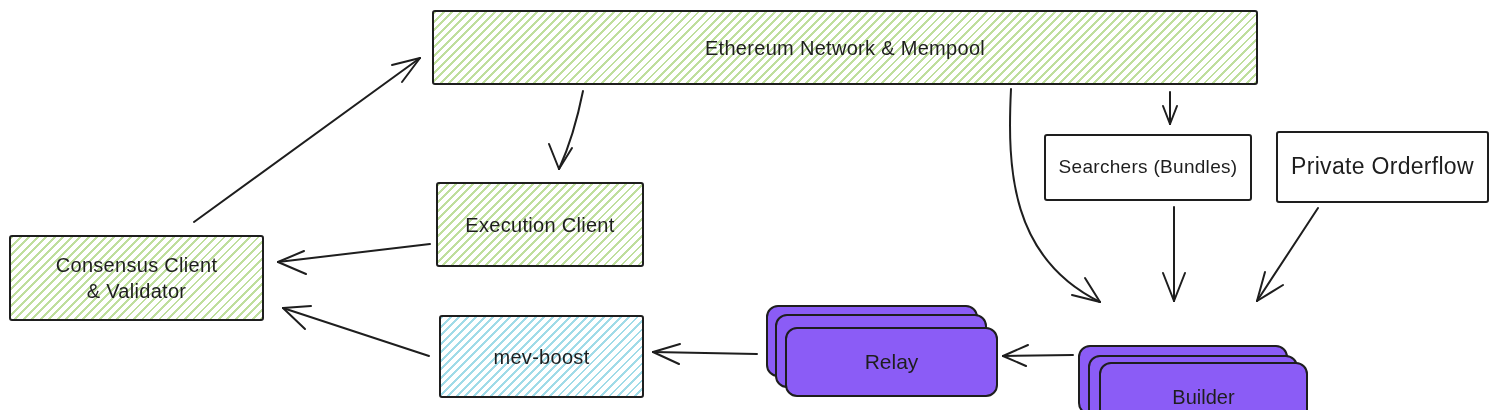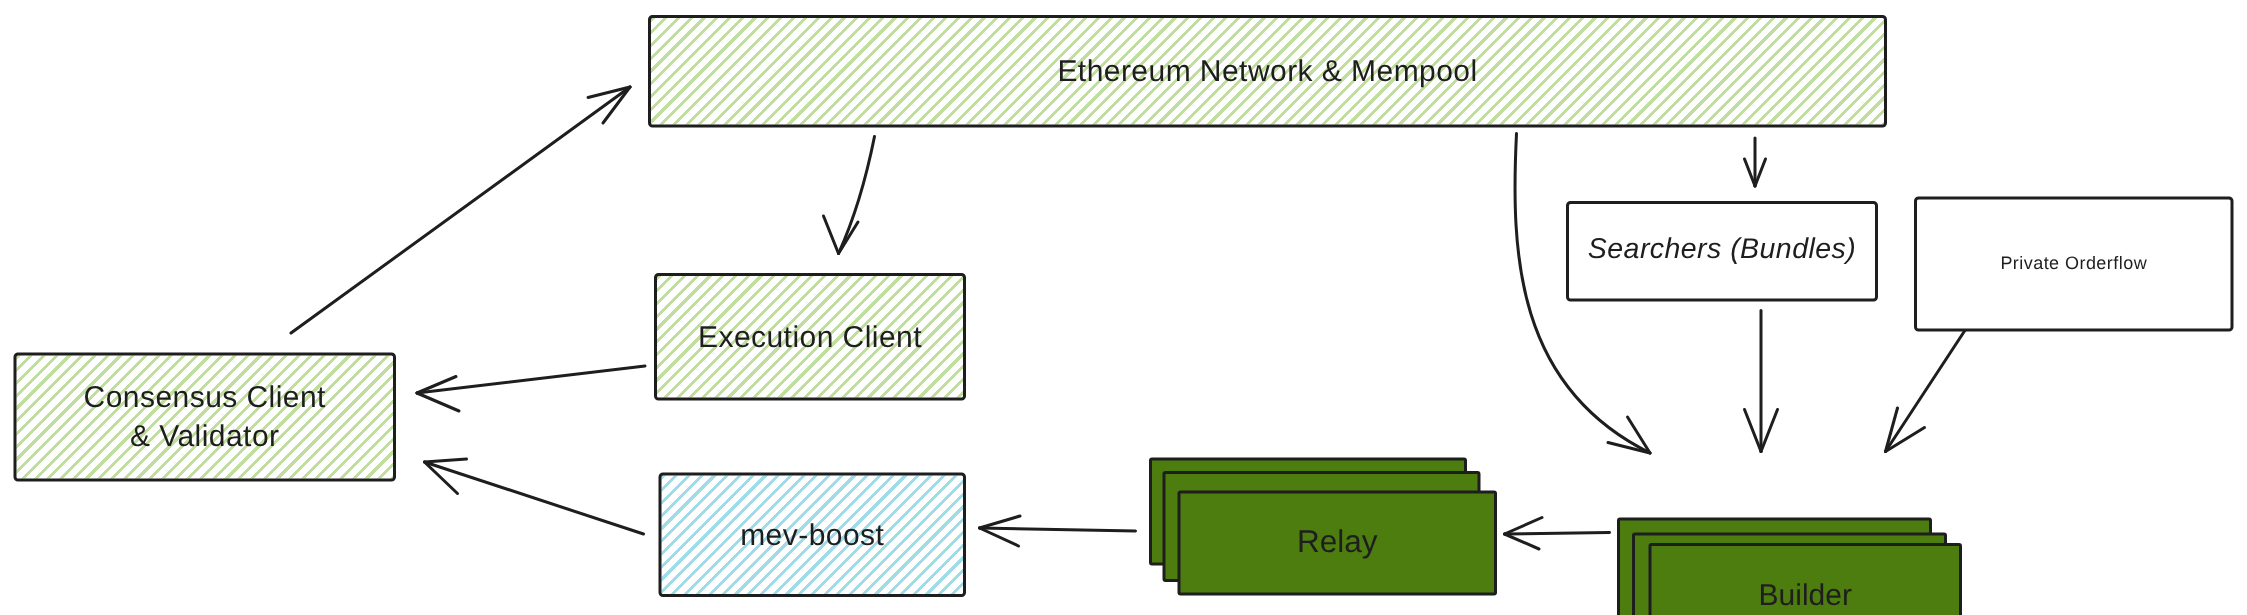--- a/index.html
+++ b/index.html
@@ -53,22 +53,22 @@
       rgba(255, 255, 255, 0) 6px
     );
   }
   .stack {
     position: absolute;
   }
   .stack .layer {
     position: absolute;
     box-sizing: border-box;
     border: 2.5px solid #1e1e1e;
-    border-radius: 2px;
-    background: #4d7c0f;
+    border-radius: 12px;
+    background: #8b5cf6;
   }
   #edges {
     position: absolute;
     left: 0;
     top: 0;
     pointer-events: none;
   }
   #edges path {
     fill: none;
     stroke: #1e1e1e;
@@ -155,25 +155,25 @@
 
   <div class="node fill-green" style="left:9px; top:235px; width:255px; height:86px;">
     <span class="label">Consensus Client
 &amp; Validator</span>
   </div>
 
   <div class="node fill-blue" style="left:439px; top:315px; width:205px; height:83px;text-align:right;">
     <span class="label">mev-boost</span>
   </div>
 
-  <div class="node" style="left:1044px; top:134px; width:208px; height:67px; font-size:19px;font-style:italic;">
+  <div class="node" style="left:1044px; top:134px; width:208px; height:67px; font-size:19px;">
     <span class="label">Searchers (Bundles)</span>
   </div>
 
-  <div class="node" style="left:1276px; top:131px; width:213px; height:90px; font-size:12px;">
+  <div class="node" style="left:1276px; top:131px; width:213px; height:72px; font-size:23px;">
     <span class="label">Private Orderflow</span>
   </div>
 
   <div class="stack" style="left:766px; top:305px; width:232px; height:93px;">
     <div class="layer" style="left:0px; top:0px; width:212px; height:72px;"></div>
     <div class="layer" style="left:9px; top:9px; width:212px; height:74px;"></div>
     <div class="layer" style="left:19px; top:22px; width:213px; height:70px; display:flex; align-items:center; justify-content:center; font-size:21px; color:#1e1e1e;">
       <span class="label">Relay</span>
     </div>
   </div>

